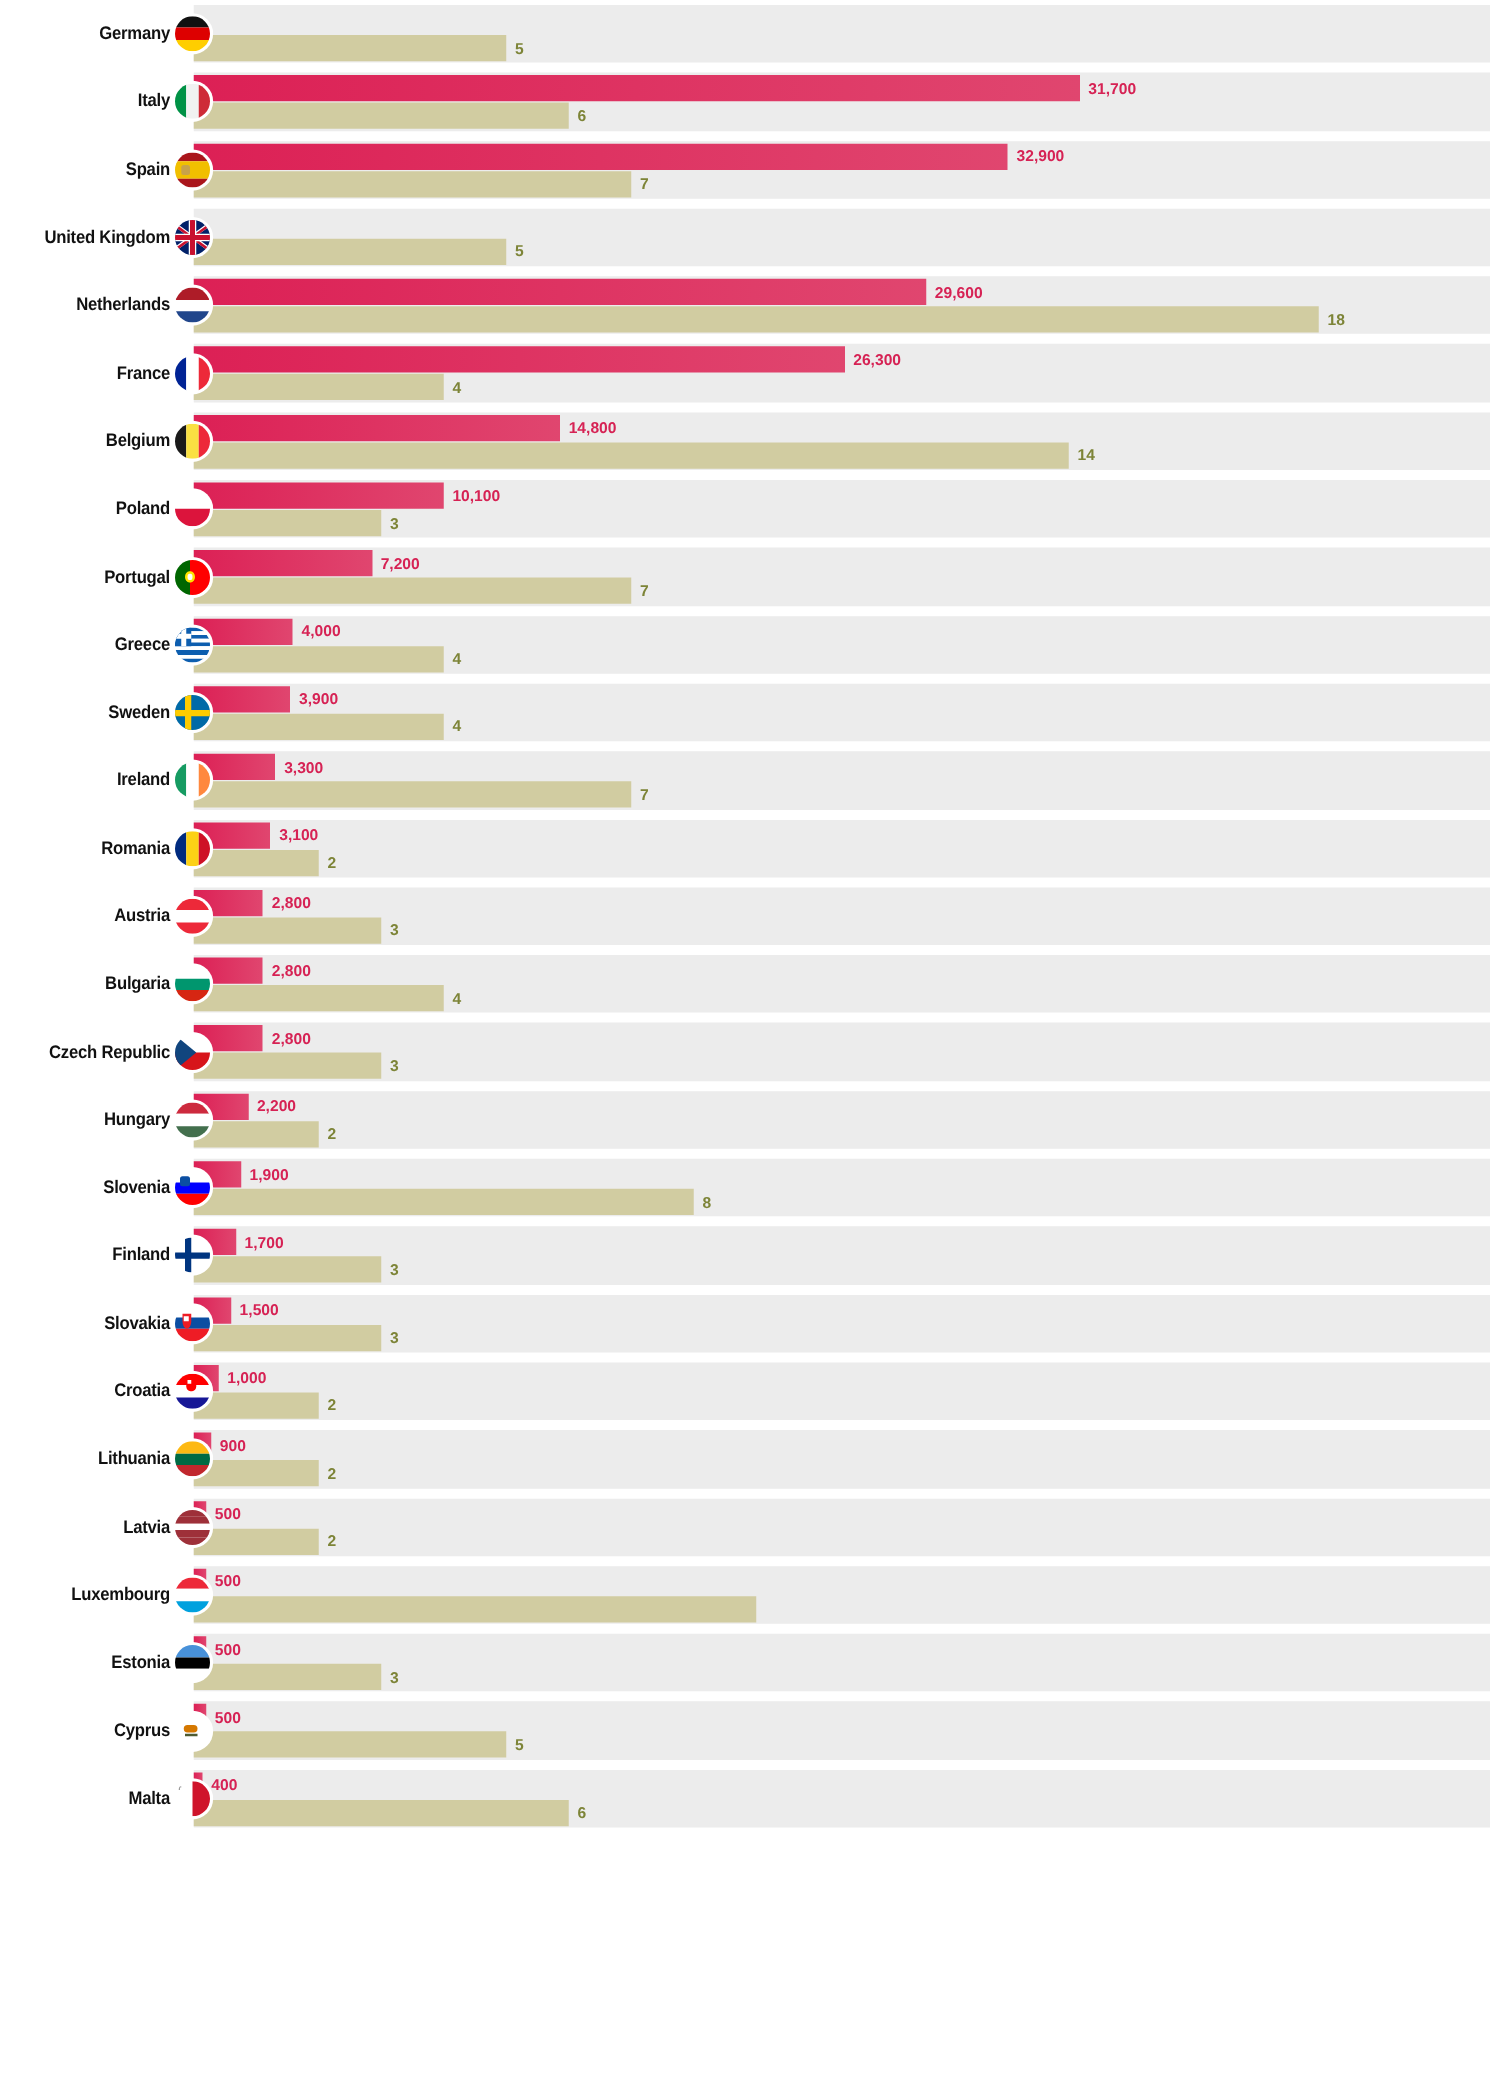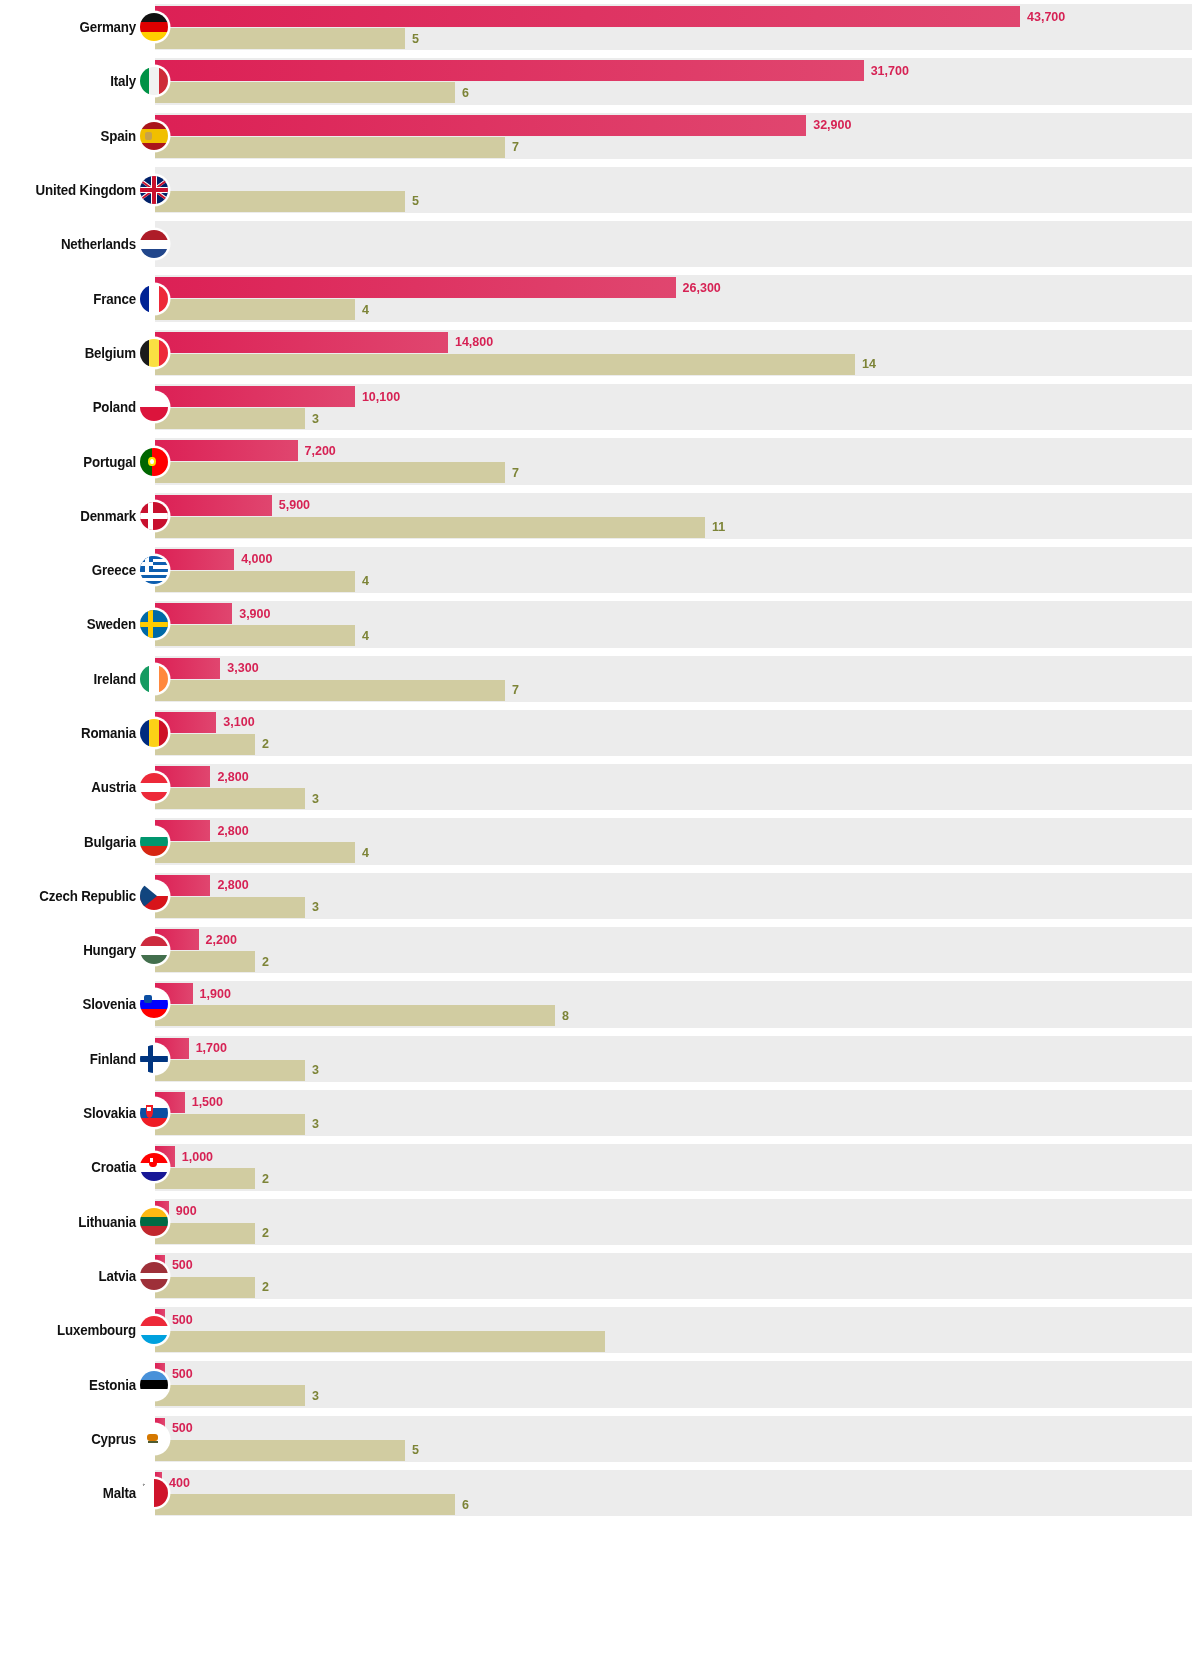--- a/index.html
+++ b/index.html
@@ -101,23 +101,20 @@
 <div id="chart">
   <div class="row">
     <div class="track"></div>
     <div class="label">Germany</div>
     <div class="flag">
         <i style="left:0;width:100%;top:0.000%;height:33.333%;background:#111111"></i>
         <i style="left:0;width:100%;top:33.333%;height:33.333%;background:#dd0000"></i>
         <i style="left:0;width:100%;top:66.667%;height:33.333%;background:#ffce00"></i>
       </div>
     <div class="bars">
-      <div class="bar bar-primary" style="width:865.00px">
-        <span class="val val-primary">43,700</span>
-      </div>
       <div class="bar bar-secondary" style="width:250.00px">
         <span class="val val-secondary">5</span>
       </div>
     </div>
   </div>
   <div class="row">
     <div class="track"></div>
     <div class="label">Italy</div>
     <div class="flag">
         <i style="top:0;height:100%;left:0.000%;width:33.333%;background:#009246"></i>
@@ -173,20 +170,28 @@
     </div>
   </div>
   <div class="row">
     <div class="track"></div>
     <div class="label">Netherlands</div>
     <div class="flag">
         <i style="left:0;width:100%;top:0.000%;height:33.333%;background:#ae1c28"></i>
         <i style="left:0;width:100%;top:33.333%;height:33.333%;background:#ffffff"></i>
         <i style="left:0;width:100%;top:66.667%;height:33.333%;background:#21468b"></i>
       </div>
+    <div class="bars">
+      <div class="bar bar-primary" style="width:585.90px">
+        <span class="val val-primary">29,600</span>
+      </div>
+      <div class="bar bar-secondary" style="width:900.00px">
+        <span class="val val-secondary">18</span>
+      </div>
+    </div>
   </div>
   <div class="row">
     <div class="track"></div>
     <div class="label">France</div>
     <div class="flag">
         <i style="top:0;height:100%;left:0.000%;width:33.333%;background:#002395"></i>
         <i style="top:0;height:100%;left:33.333%;width:33.333%;background:#ffffff"></i>
         <i style="top:0;height:100%;left:66.667%;width:33.333%;background:#ed2939"></i>
       </div>
     <div class="bars">
@@ -239,37 +244,20 @@
         <i style="left:42%;top:0;width:58%;height:100%;background:#ff0000"></i>
         <i style="left:30%;top:33%;width:26%;height:34%;background:#ffe400;border-radius:50%"></i>
         <i style="left:36%;top:40%;width:14%;height:20%;background:#fff;border-radius:50%"></i>
       </div>
     <div class="bars">
       <div class="bar bar-primary" style="width:142.52px">
         <span class="val val-primary">7,200</span>
       </div>
       <div class="bar bar-secondary" style="width:350.00px">
         <span class="val val-secondary">7</span>
-      </div>
-    </div>
-  </div>
-  <div class="row">
-    <div class="track"></div>
-    <div class="label">Denmark</div>
-    <div class="flag">
-        <i style="left:0;top:0;width:100%;height:100%;background:#c8102e"></i>
-        <i style="left:0;top:40%;width:100%;height:20%;background:#fff"></i>
-        <i style="left:30%;top:0;width:18%;height:100%;background:#fff"></i>
-      </div>
-    <div class="bars">
-      <div class="bar bar-primary" style="width:116.78px">
-        <span class="val val-primary">5,900</span>
-      </div>
-      <div class="bar bar-secondary" style="width:550.00px">
-        <span class="val val-secondary">11</span>
       </div>
     </div>
   </div>
   <div class="row">
     <div class="track"></div>
     <div class="label">Greece</div>
     <div class="flag">
         <i style="left:0;width:100%;top:0.000%;height:11.111%;background:#0d5eaf"></i>
         <i style="left:0;width:100%;top:11.111%;height:11.111%;background:#ffffff"></i>
         <i style="left:0;width:100%;top:22.222%;height:11.111%;background:#0d5eaf"></i>

